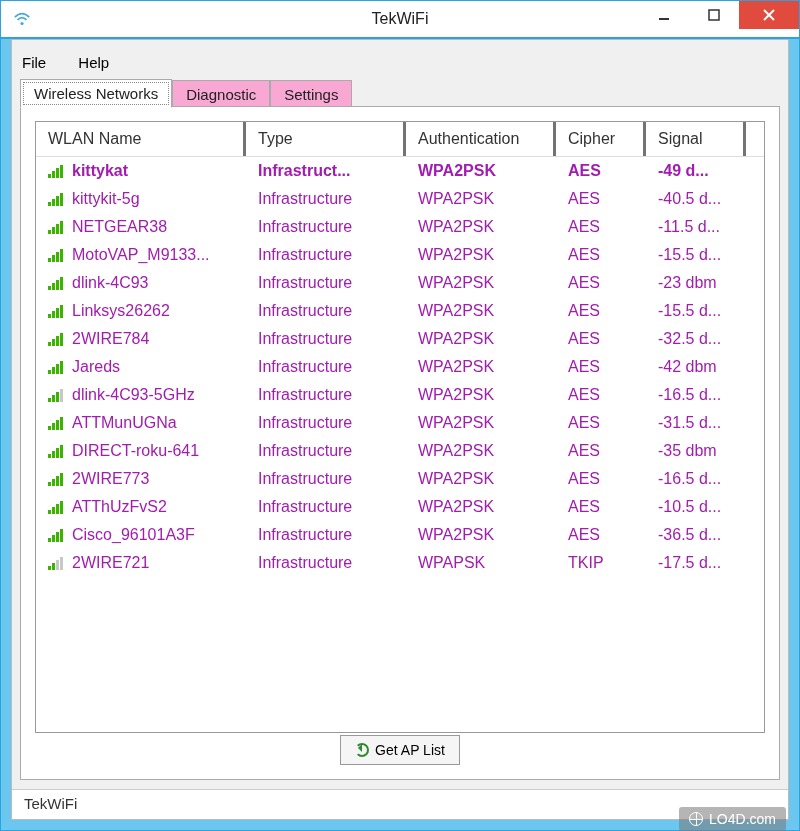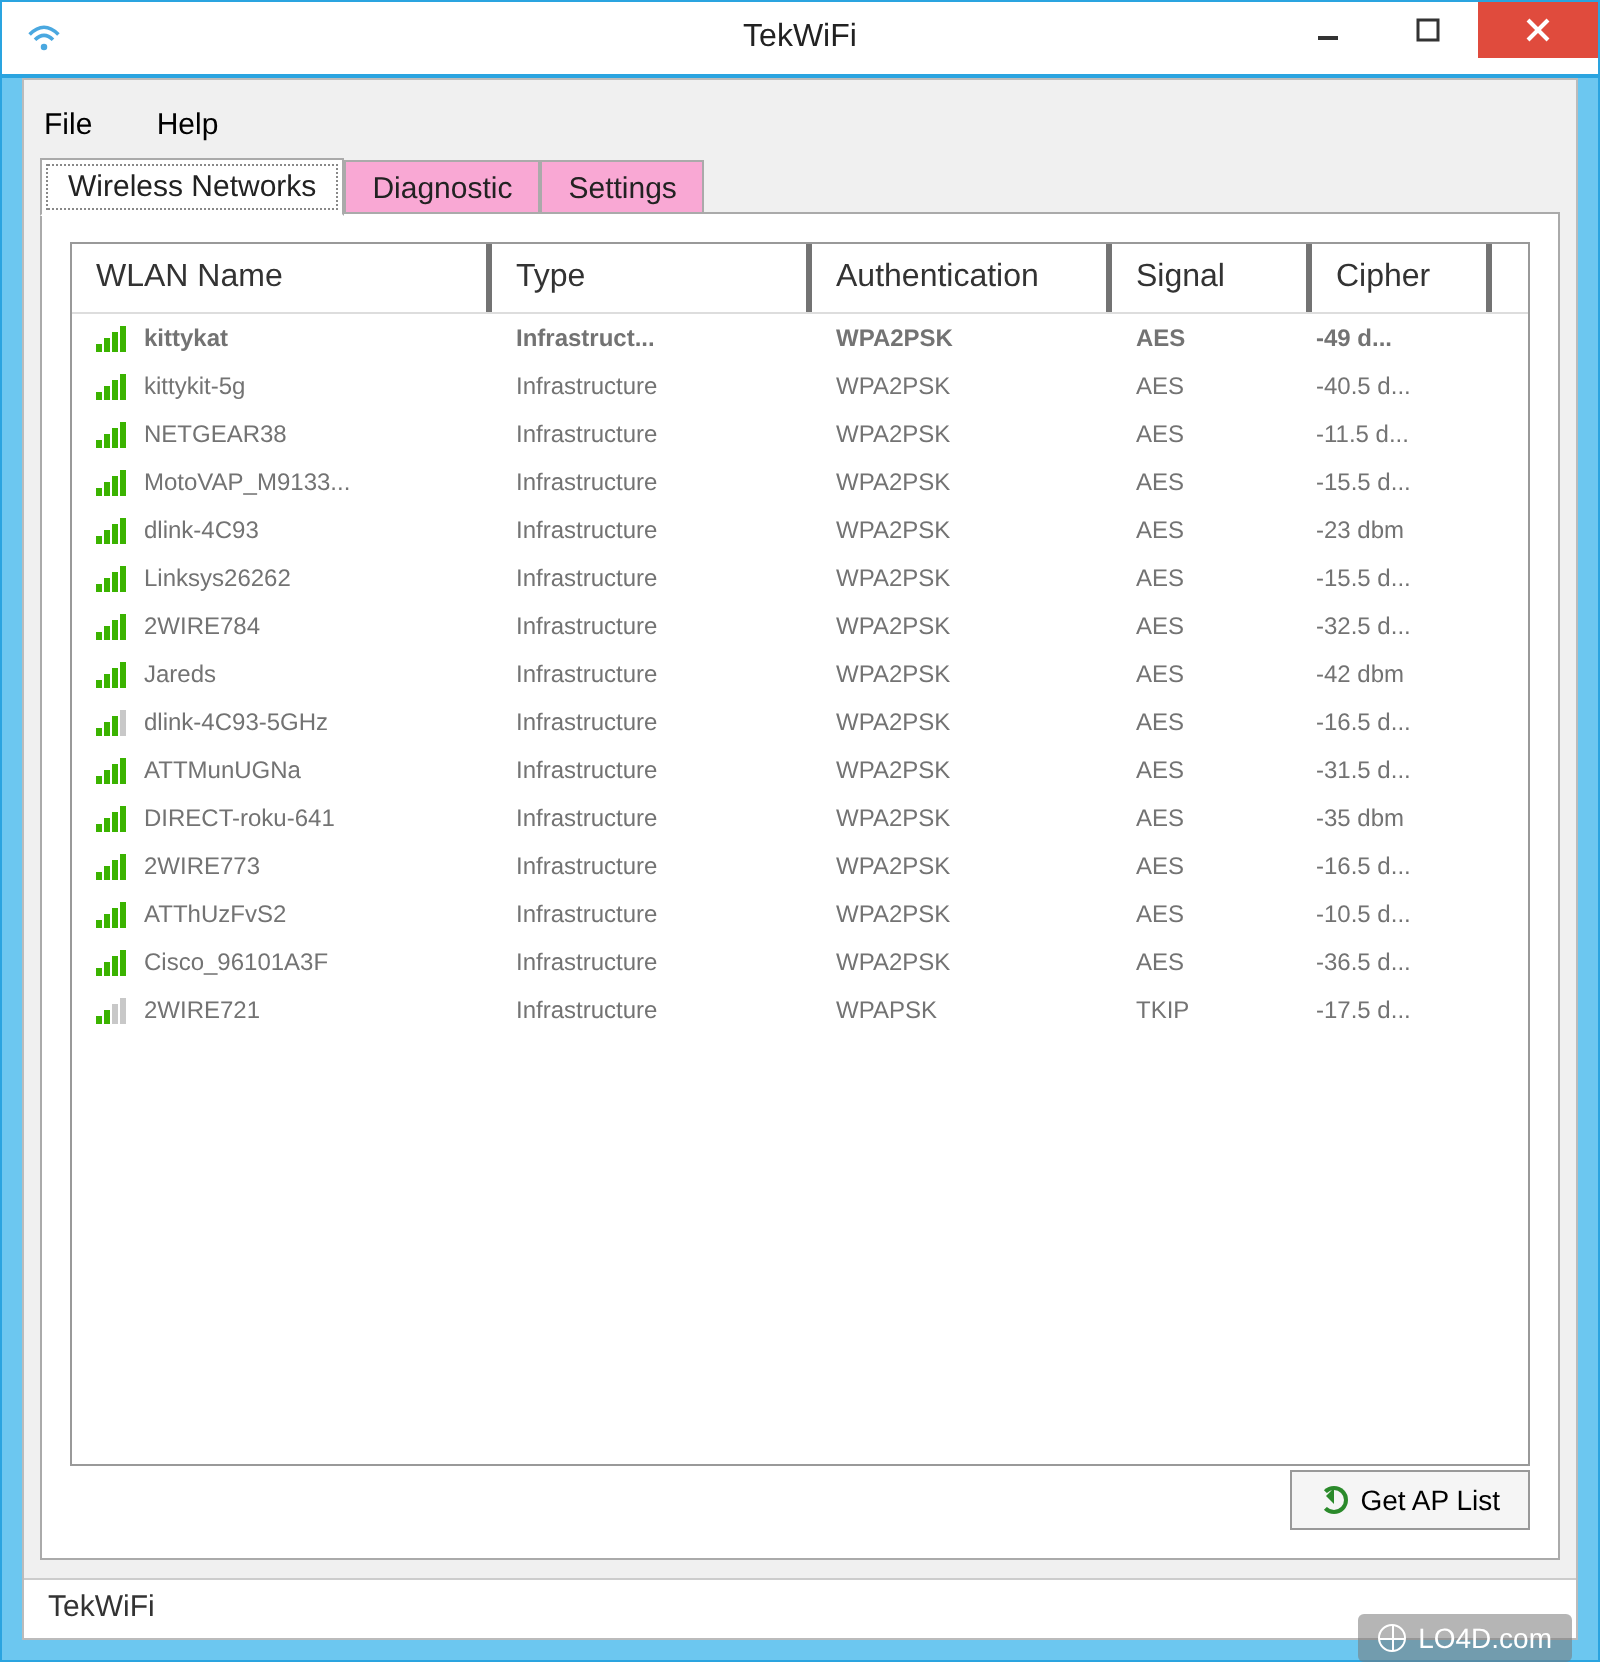--- a/index.html
+++ b/index.html
@@ -140,22 +140,22 @@
     cursor: pointer;
   }
   .listbody {
     flex: 1;
     overflow: hidden;
   }
   .row {
     display: flex;
     align-items: center;
     padding: 3px 0 3px 0;
-    font-size: 12px;
-    color: #737373;
+    font-size: 16px;
+    color: #a21caf;
   }
   .row.bold { font-weight: 700; }
   .cell {
     padding: 2px 10px 2px 12px;
     white-space: nowrap;
     overflow: hidden;
     text-overflow: ellipsis;
   }
   .col-name   { width: 210px; }
   .col-type   { width: 160px; }
@@ -180,21 +180,21 @@
     display: inline-block;
   }
   .sig-icon .b1 { height: 4px; }
   .sig-icon .b2 { height: 7px; }
   .sig-icon .b3 { height: 10px; }
   .sig-icon .b4 { height: 13px; }
   .sig-icon.partial .b4 { background: #c8c8c8; }
   .sig-icon.partial3 .b3, .sig-icon.partial3 .b4 { background: #c8c8c8; }
   .button-row {
     display: flex;
-    justify-content: flex-end;
+    justify-content: center;
     margin-top: 2px;
   }
   .btn {
     background: #f5f5f5;
     border: 1px solid #999;
     padding: 6px 14px;
     font-size: 14px;
     display: inline-flex;
     align-items: center;
     gap: 6px;
@@ -296,22 +296,22 @@
           <div class="tab"><span>Settings</span></div>
         </div>
 
       <div class="tabpage">
 
         <div class="listframe">
           <div class="listheader">
             <div class="col col-name">WLAN Name</div>
             <div class="col col-type">Type</div>
             <div class="col col-auth">Authentication</div>
+            <div class="col col-cipher">Cipher</div>
             <div class="col col-signal">Signal</div>
-            <div class="col col-cipher">Cipher</div>
           </div>
           <div class="listbody" id="listbody">
               <div class="row bold">
                 <div class="cell col-name name-cell">
                   <span class="sig-icon">
                     <span class="b1"></span>
                     <span class="b2"></span>
                     <span class="b3"></span>
                     <span class="b4"></span>
                   </span>

